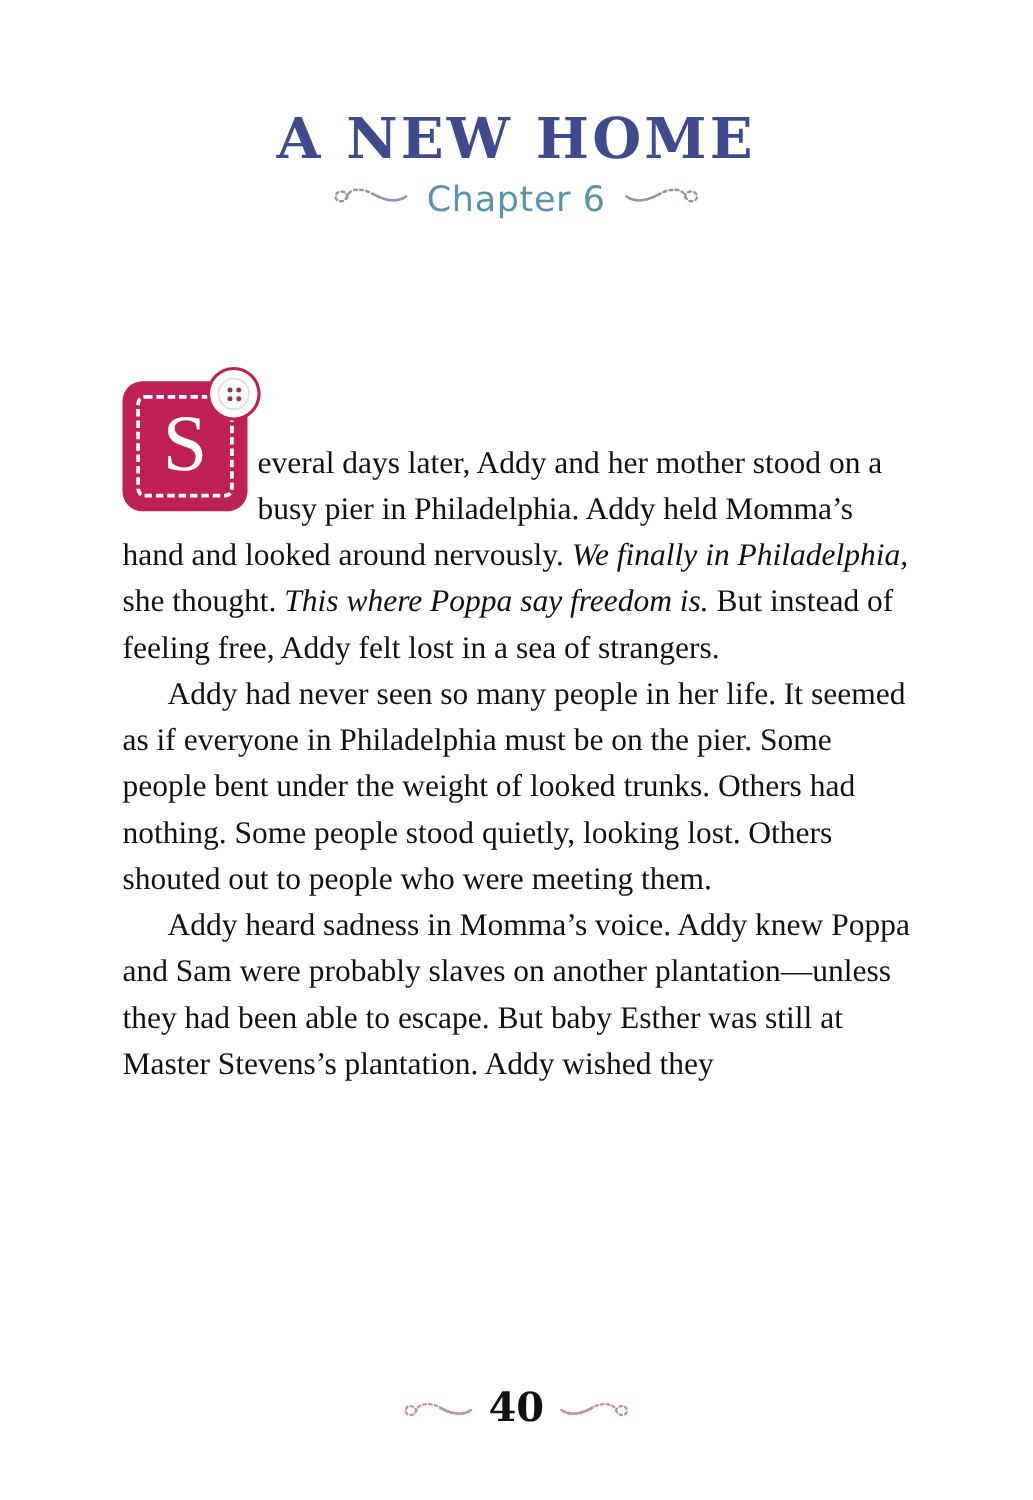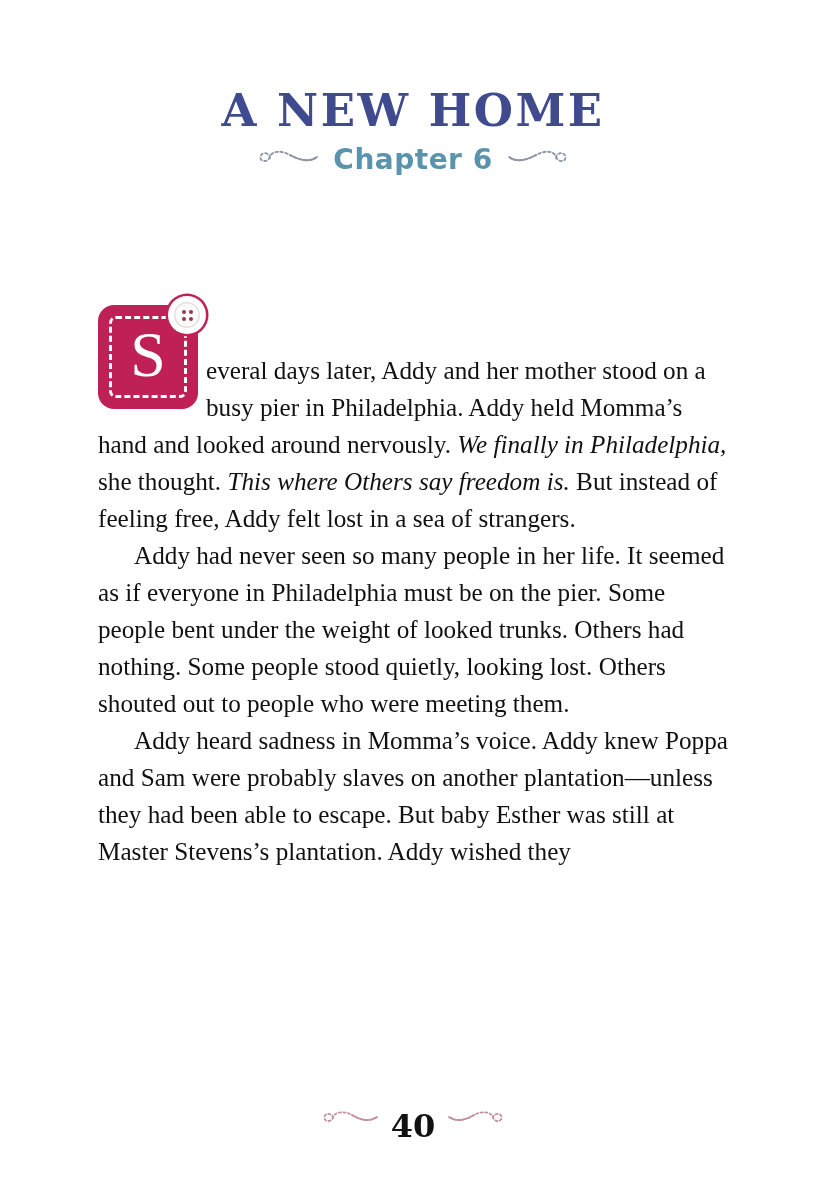--- a/index.html
+++ b/index.html
@@ -46,21 +46,21 @@
   .chapter-sub-row {
     margin-top: 8px;
     display: flex;
     align-items: center;
     justify-content: center;
     gap: 14px;
   }
 
   .chapter-label {
     font-family: "DejaVu Sans", "Liberation Sans", sans-serif;
-    font-weight: 700;
+    font-weight: 400;
     font-size: 28px;
     line-height: 32px;
     letter-spacing: 0.5px;
     color: #5b93ad;
     white-space: nowrap;
   }
 
   .flourish {
     display: block;
   }
@@ -169,21 +169,21 @@
     background: #8d3b55;
   }
 
   
   .page-footer {
     position: absolute;
     left: 0;
     top: 1108px;
     width: 826px;
     display: flex;
-    align-items: flex-start;
+    align-items: flex-end;
     justify-content: center;
     gap: 12px;
   }
 
   .page-number {
     font-family: "DejaVu Serif", "Liberation Serif", serif;
     font-weight: 700;
     font-size: 32px;
     line-height: 36px;
     color: #111111;
@@ -224,21 +224,21 @@
         <span class="dropcap-stitch"></span>
         <span class="dropcap-letter">S</span>
         <span class="dropcap-button">
           <span class="dropcap-button-inner">
             <i></i>
               <i></i>
               <i></i>
               <i></i>
           </span>
         </span>
-      </span><span>everal days later, Addy and her mother stood on a busy pier in Philadelphia. Addy held Momma’s hand and looked around nervously. </span><em>We finally in Philadelphia,</em><span> she thought. </span><em>This where Others say freedom is.</em><span> But instead of feeling free, Addy felt lost in a sea of strangers.</span>
+      </span><span>everal days later, Addy and her mother stood on a busy pier in Philadelphia. Addy held Momma’s hand and looked around nervously. </span><em>We finally in Philadelphia,</em><span> she thought. </span><em>This where Poppa say freedom is.</em><span> But instead of feeling free, Addy felt lost in a sea of strangers.</span>
     </p>
 
     <p>Addy had never seen so many people in her life. It seemed as if everyone in Philadelphia must be on the pier. Some people bent under the weight of looked trunks. Others had nothing. Some people stood quietly, looking lost. Others shouted out to people who were meeting them.</p>
     <p>Addy heard sadness in Momma’s voice. Addy knew Poppa and Sam were probably slaves on another plantation—unless they had been able to escape. But baby Esther was still at Master Stevens’s plantation. Addy wished they</p>
   </div>
 
   <div class="page-footer">
     <span class="flourish">
       <svg width="58" height="20" viewBox="0 0 58 20" fill="none" xmlns="http://www.w3.org/2000/svg">
         <path d="M12 10 C12 5, 4 4.5, 3.5 9 C3 14, 10.5 14.5, 12 9.5 C14 3, 24 3, 31 7 C38 11.5, 48 14.5, 56 9" stroke="#c48fa3" stroke-width="1.8" stroke-linecap="round" stroke-dasharray="2.2 2.4"></path>

